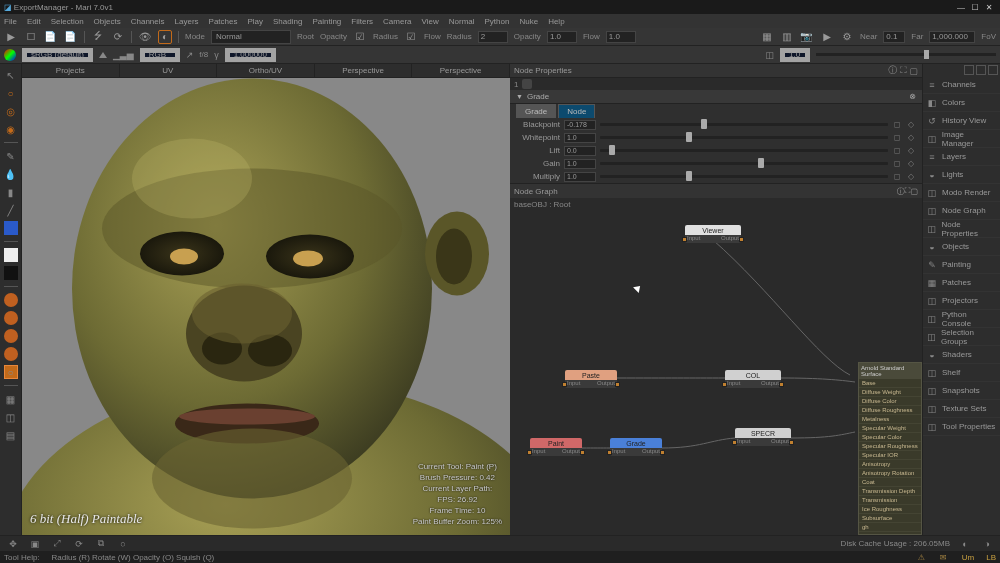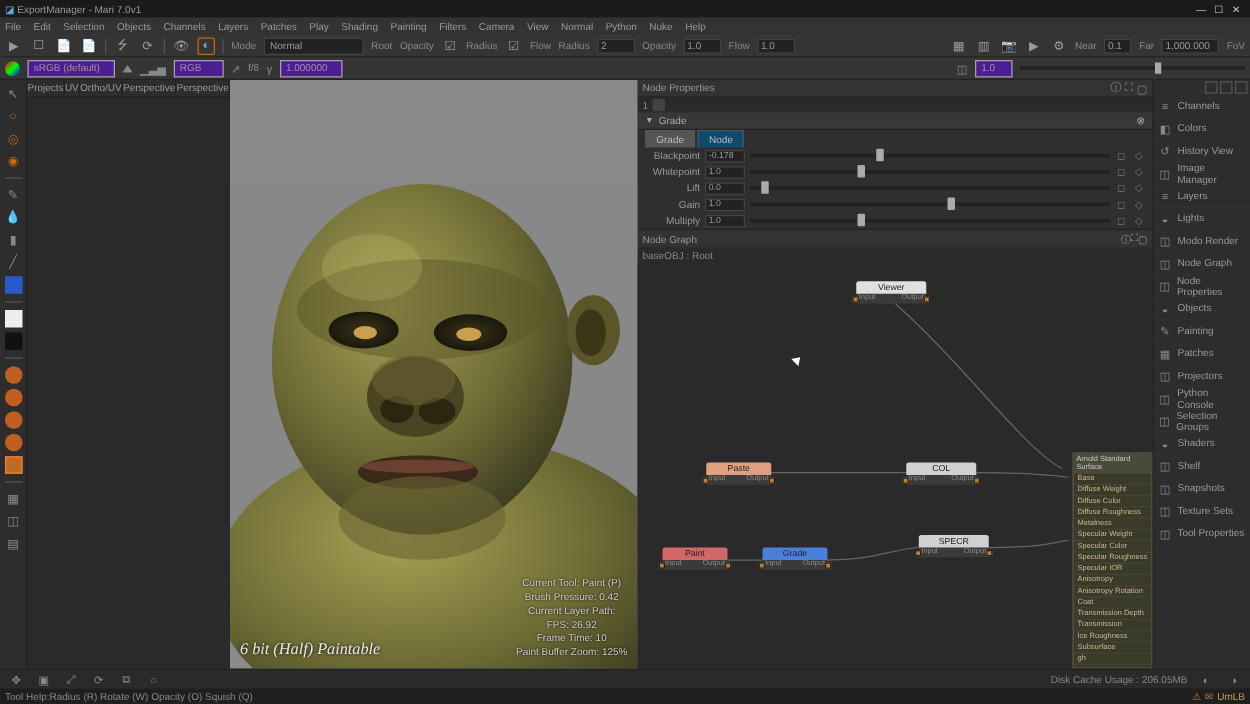--- a/index.html
+++ b/index.html
@@ -10,33 +10,33 @@
 .menubar { height:14px; background:#333; display:flex; align-items:center; padding:0 4px; gap:10px; font-size:8px; }
 .menubar span { cursor:pointer; color:#999; }
 .toolbar1 { height:18px; background:#353535; display:flex; align-items:center; padding:0 4px; gap:6px; border-bottom:1px solid #222;}
 .toolbar1 .t-btn { width:14px; height:14px; display:flex; align-items:center; justify-content:center; cursor:pointer; color:#999; font-size:10px;}
 .toolbar1 .t-sep { width:1px; height:12px; background:#555; }
 .toolbar1 .t-dd { background:#222; border:1px solid #444; height:14px; padding:0 4px; font-size:8px; display:flex; align-items:center; min-width:60px; color:#999;}
 .toolbar1 .t-lbl { font-size:8px; color:#888; }
 .toolbar1 .t-field { background:#222; border:1px solid #444; height:12px; width:30px; font-size:8px; color:#999; padding:0 2px;}
 .toolbar2 { height:18px; background:#353535; display:flex; align-items:center; padding:0 4px; gap:6px; border-bottom:1px solid #222;}
 .toolbar2 .cbox { width:12px; height:12px; background:linear-gradient(135deg,#f00,#0f0,#00f); border-radius:6px;}
-.toolbar2 .t-dd { background:#4c1d95; border:1px solid #a3a3a3; height:14px; padding:0 4px; font-size:8px; display:flex; align-items:center; color:#999;}
+.toolbar2 .t-dd { background:#0f172a; border:5px solid #a3a3a3; height:14px; padding:0 4px; font-size:8px; display:flex; align-items:center; color:#999;}
 .toolbar2 .t-lbl { font-size:8px; color:#888; }
 .toolbar2 .t-tri { width:0; height:0; border-left:4px solid transparent; border-right:4px solid transparent; border-bottom:6px solid #888;}
 .main { position:absolute; top:64px; bottom:28px; left:0; right:0; display:flex; }
 .left-tools { width:22px; background:#2d2d2d; border-right:1px solid #222; display:flex; flex-direction:column; align-items:center; padding-top:4px; gap:4px;}
 .left-tools .lt { width:14px; height:14px; cursor:pointer; display:flex; align-items:center; justify-content:center; font-size:10px; color:#888;}
 .left-tools .lt.sel { background:#c26a1a; border:1px solid #e8873a;}
 .left-tools .lt.blue { background:#2a5aca;}
 .left-tools .lt.white { background:#eee;}
 .left-tools .lt.black { background:#111;}
 .left-tools .lt.orange { background:#c06020; border-radius:7px;}
 .left-tools .sep { width:14px; height:1px; background:#555; margin:2px 0;}
-.viewport-area { width:488px; display:flex; flex-direction:row; }
+.viewport-area { width:488px; display:flex; flex-direction:column; }
 .vp-tabs { height:14px; background:#2d2d2d; display:flex; border-bottom:1px solid #222;}
 .vp-tabs .vt { flex:1; text-align:center; font-size:8px; color:#999; border-right:1px solid #222; display:flex; align-items:center; justify-content:center; cursor:pointer;}
 .vp-canvas { flex:1; background:#8a8a8a; position:relative; overflow:hidden;}
 .head-render { position:absolute; left:0; top:0; width:100%; height:100%;}
 .vp-overlay { position:absolute; right:8px; bottom:8px; font-size:8px; color:#ccc; text-align:center; line-height:11px; text-shadow:0 0 2px #000;}
 .vp-paintable { position:absolute; left:8px; bottom:8px; font-family:Georgia,serif; font-style:italic; font-size:13px; color:#e8e8e8; text-shadow:0 0 3px #000;text-align:right;}
 .center-panels { flex:1; display:flex; flex-direction:column; min-width:0;}
 .node-props { background:#2f2f2f; border-bottom:1px solid #222;}
 .np-header { height:14px; background:#333; display:flex; align-items:center; padding:0 4px; font-size:8px; color:#999; border-bottom:1px solid #222;}
 .np-header .grow { flex:1;}
@@ -71,21 +71,21 @@
 .ng-shader-panel .sh-item { padding:1px 3px; color:#c8b890; white-space:nowrap; border-bottom:1px solid #443;}
 .right-panel { width:78px; background:#2d2d2d; border-left:1px solid #222; display:flex; flex-direction:column; }
 .rp-top { height:12px; display:flex; justify-content:flex-end; gap:2px; padding:1px 2px;}
 .rp-top .sq { width:10px; height:10px; border:1px solid #555; cursor:pointer;}
 .rp-item { height:18px; display:flex; align-items:center; padding:0 3px; gap:4px; font-size:8px; color:#999; cursor:pointer; border-bottom:1px solid #333;}
 .rp-item .ic { width:12px; height:12px; display:flex; align-items:center; justify-content:center; color:#888; font-size:9px;}
 .bottomshelf { position:absolute; bottom:12px; left:0; right:0; height:16px; background:#2a2a2a; border-top:1px solid #222; display:flex; align-items:center; padding:0 6px; gap:8px;}
 .bottomshelf .bs-ic { width:14px; height:14px; cursor:pointer; display:flex; align-items:center; justify-content:center; color:#888;}
 .bottomshelf .grow{flex:1;}
 .bottomshelf .disk { font-size:8px; color:#888;}
-.statusbar { position:absolute; bottom:0; left:0; right:0; height:12px; background:#1f1f1f; display:flex; align-items:center; padding:0 4px; font-size:8px; color:#888; }
+.statusbar { position:absolute; bottom:0; left:0; right:0; height:12px; background:#1f1f1f; display:flex; align-items:center; padding:0 4px; font-size:8px; color:#888; gap:12px;}
 .statusbar .grow{flex:1;}
 .statusbar .st-ic { width:10px; color:#a08040;}
 .cursor-ptr { position:absolute; left:635px; top:284px; width:0; height:0; pointer-events:none; z-index:1000;}
 .cursor-ptr:before { content:''; position:absolute; border-left:6px solid #fff; border-top:4px solid transparent; border-bottom:4px solid transparent; transform:rotate(-45deg);}
 </style>
 </head>
 <body>
 
 <div class="titlebar">
   <span style="color:#5ad;">◪</span>&nbsp;

